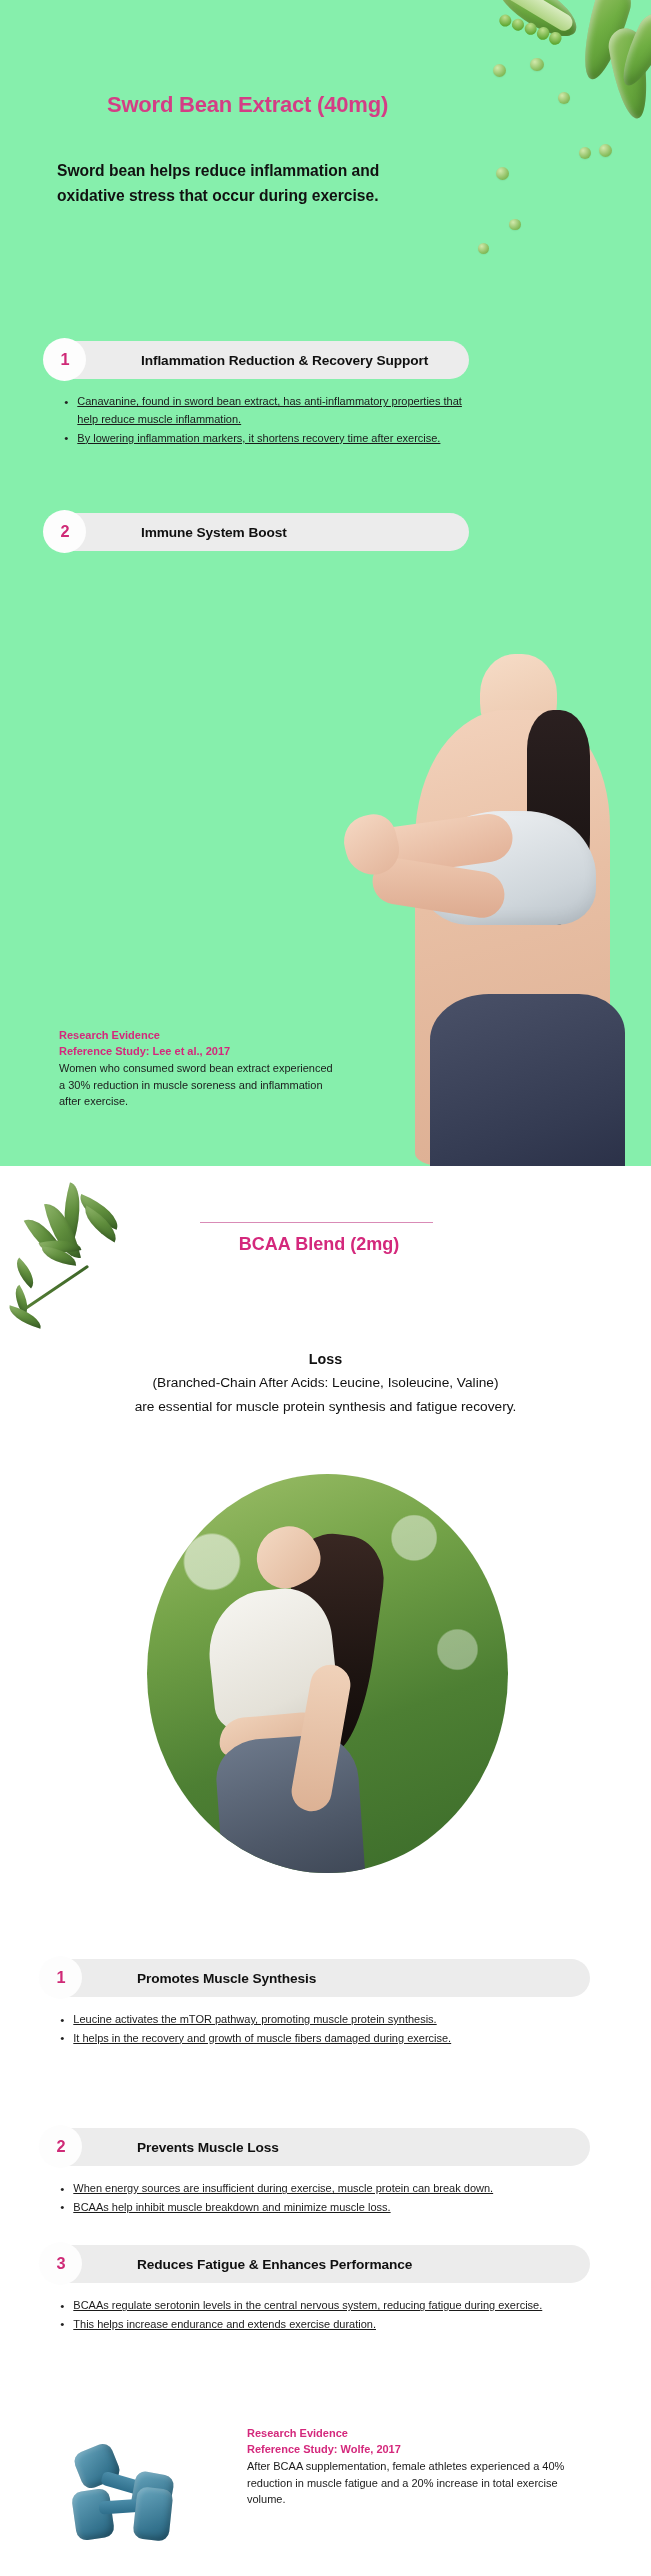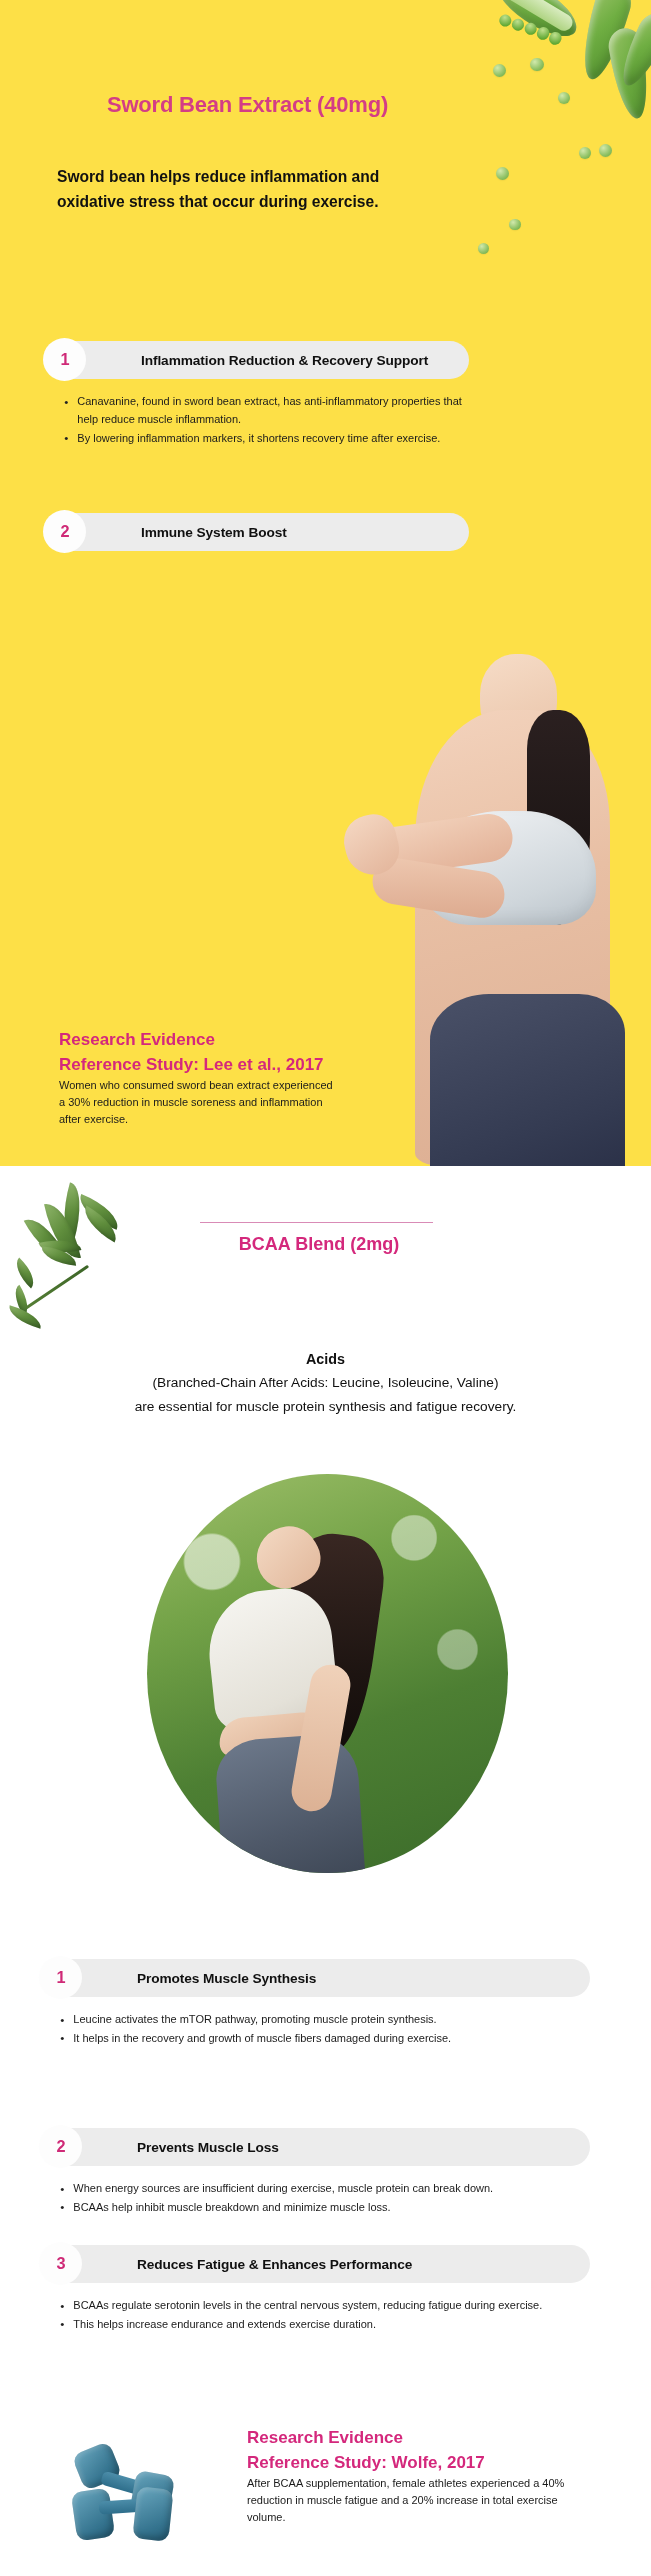--- a/index.html
+++ b/index.html
@@ -9,21 +9,21 @@
     background:#ffffff;
     color:#1a1a1a;
     -webkit-font-smoothing:antialiased;
   }
   .page { position:relative; width:651px; height:2576px; overflow:hidden; }
 
   
   .sec-sword {
     position:relative;
     width:651px; height:1166px;
-    background:#fde047;
+    background:#86efac;
     overflow:hidden;
   }
 
   
   .peas { position:absolute; top:-6.5px; right:0; width:215px; height:280px; pointer-events:none; }
   .pod {
     position:absolute;
     background:linear-gradient(120deg,#9cc46a 0%,#6fae42 45%,#4e8c2c 100%);
     border-radius:60% 40% 55% 45%/70% 65% 35% 30%;
     box-shadow:inset -3.9px -5.2px 9px rgba(0,0,0,.13), inset 2.6px 3.3px 6.5px rgba(255,255,255,.45);
@@ -47,57 +47,57 @@
     box-shadow:0 0.7px 1.3px rgba(0,0,0,.07);
   }
 
   .sword-title {
     position:absolute; top:92px; left:0; width:495px;
     text-align:center;
     font-size:22px; font-weight:bold; letter-spacing:-0.2px;
     color:#d43d85;
   }
   .sword-lead {
-    position:absolute; top:164px; left:57px; width:391px;
+    position:absolute; top:158px; left:57px; width:391px;
     font-size:15.6px; font-weight:bold; line-height:1.62; color:#111;
   }
 
   
   .pill {
     position:relative; height:38px; border-radius:19px;
     background:#ececec;
     display:flex; align-items:center;
   }
   .pill .num {
     position:absolute; left:-2.6px; top:-2.6px;
     width:43px; height:43px; border-radius:50%;
     background:#fdfdfd;
     display:flex; align-items:center; justify-content:center;
     font-size:16.3px; font-weight:bold; color:#cf2a77;
   }
   .pill .ptxt {
     margin-left:55px; font-size:13.7px; font-weight:bold; color:#101010; letter-spacing:-0.1px;padding-left:40px;
   }
 
-  .blist { list-style:none; }
+  .blist { list-style:none;text-decoration:underline; }
   .blist li {
     position:relative; padding-left:17px;
     font-size:11px; line-height:1.62; color:#1b1b1b; margin-bottom:0.7px;
   }
   .blist li::before {
     content:"•"; position:absolute; left:3.9px; top:-0.7px; font-size:11.7px; color:#222;
   }
 
   .sw-sec1 { position:absolute; top:341px; left:46px; width:423px; }
   .sw-sec1 .blist { margin-top:14.3px; margin-left:14.3px; }
   .sw-sec2 { position:absolute; top:513px; left:46px; width:423px; }
   .sw-sec2 .blist { margin-top:14.3px; margin-left:14.3px; width:306px; }
 
   .evidence { font-size:11px; line-height:1.52; color:#1b1b1b; }
-  .evidence .ev-head { color:#d4287c; font-weight:bold; font-size:17px; line-height:1.45; }
+  .evidence .ev-head { color:#d4287c; font-weight:bold; font-size:11px; line-height:1.45; }
 
   .sw-evidence { position:absolute; top:1028px; left:59px; width:280px; }
 
   
   .woman1 {
     position:absolute; right:-19.5px; bottom:0; width:339px; height:651px;
     overflow:hidden; pointer-events:none;
   }
   .w1-torso {
     position:absolute; left:83px; top:195px; width:195px; height:456px;
@@ -331,21 +331,21 @@
       <div class="leaf" style="left:3.9px;   top:91px; width:30px; height:14.3px; transform:rotate(44deg);"></div>
       <div class="leaf" style="left:0px;   top:119px; width:29px; height:13px; transform:rotate(58deg);"></div>
       <div class="leaf" style="left:0px;   top:135px; width:36px; height:14.3px; transform:rotate(16deg);"></div>
     </div>
   </section>
 
   <div class="bcaa-rule"></div>
   <h2 class="bcaa-title">BCAA Blend (2mg)</h2>
 
   <div class="bcaa-lead">
-    <div class="l1">Acids</div>
+    <div class="l1">Loss</div>
     <div class="l2">(Branched-Chain After Acids: Leucine, Isoleucine, Valine)</div>
     <div class="l3">are essential for muscle protein synthesis and fatigue recovery.</div>
   </div>
 
   <div class="oval-photo">
     <div class="op-hair"></div>
     <div class="op-head"></div>
     <div class="op-top"></div>
     <div class="op-skin"></div>
     <div class="op-legs"></div>

